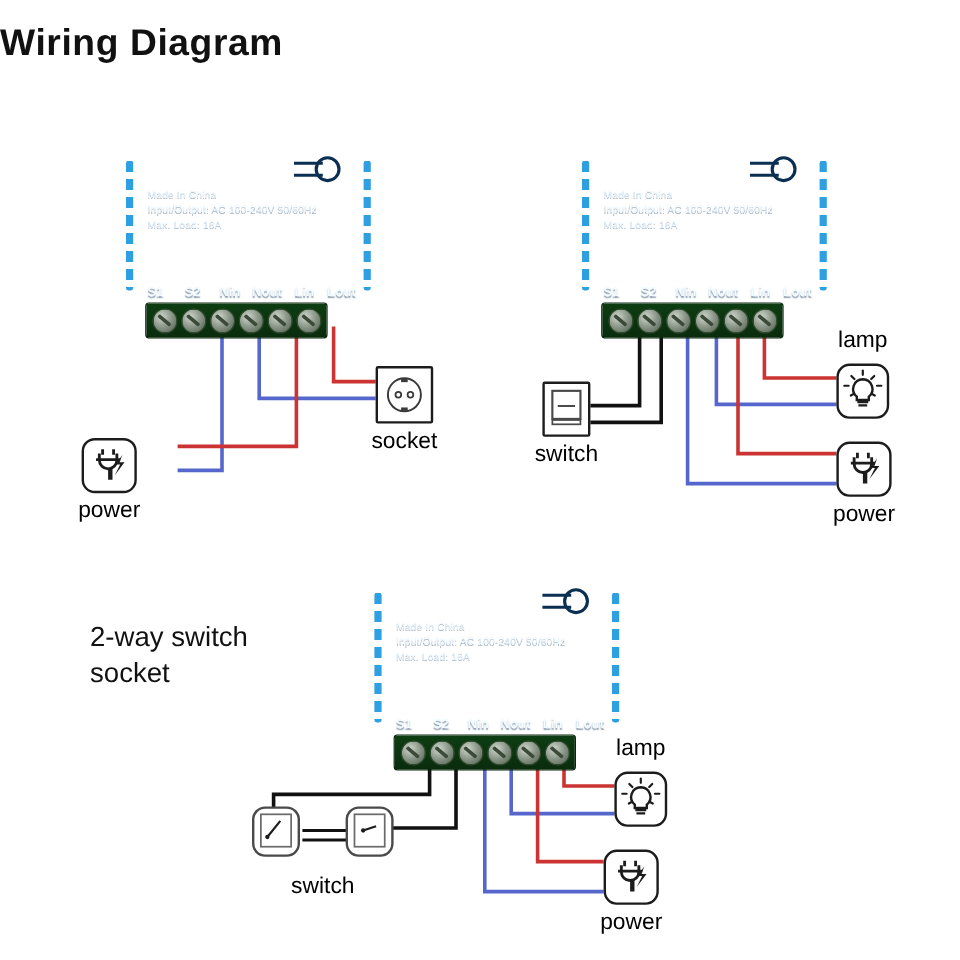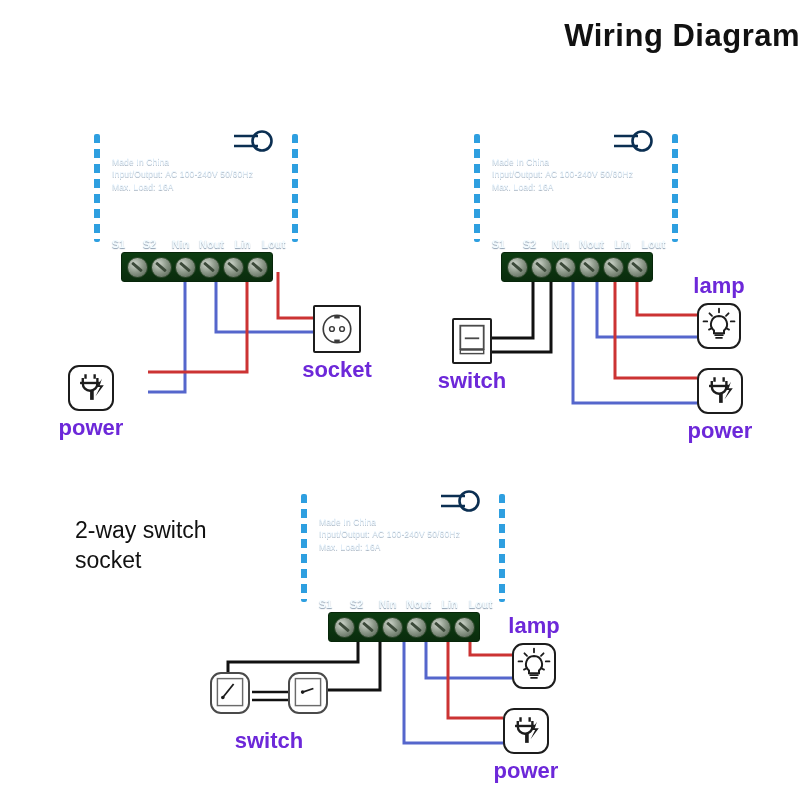--- a/index.html
+++ b/index.html
@@ -7,32 +7,32 @@
     margin: 0; padding: 0;
     width: 800px; height: 800px;
     background: #ffffff;
     font-family: "Liberation Sans", sans-serif;
     overflow: hidden;
   }
   #stage { position: relative; width: 800px; height: 800px; background: #fff; }
 
   .page-title {
     position: absolute; left: 0; top: 18px; width: 800px;
-    text-align: right;
+    text-align: left;
     font-size: 31px; font-weight: bold; color: #111;
     letter-spacing: 0.5px;
   }
 
   
   .device {
     position: absolute;
     width: 196px; height: 180px;
   }
   .device .body {
-    position: absolute; left: 0; top: 0; width: 196px; height: 160px;
+    position: absolute; left: 11px; top: 0; width: 196px; height: 160px;
     background: linear-gradient(160deg, #2e9fe0 0%, #1a8cd8 45%, #157a8d8 100%);
     border-radius: 12px 26px 14px 14px;
   }
   .device .body::before {
     
     content: ""; position: absolute; left: -4px; top: 22px;
     width: 6px; height: 108px;
     background: repeating-linear-gradient(to bottom,#2e9fe0 0 9px, transparent 9px 15px);
     border-radius: 2px;
   }
@@ -91,21 +91,21 @@
 
   
   .node { position: absolute; }
   .node .glyph {
     background: #fff; border: 2.5px solid #1c1c1c;
   }
   .node .glyph.round { border-radius: 11px; }
   .node .glyph.square { border-radius: 2px; border-width: 2px; }
   .node .cap {
     position: absolute; width: 140px; left: 50%; transform: translateX(-50%);
-    text-align: center; font-size: 22px; font-weight: bold; color: #6d28d9;
+    text-align: center; font-size: 19px; font-weight: normal; color: #000000;
     white-space: nowrap;
   }
 
   .sec-title {
     position: absolute;
     font-size: 23px; font-weight: normal; color: #111; line-height: 1.32;
   }
 </style>
 </head>
 <body>

